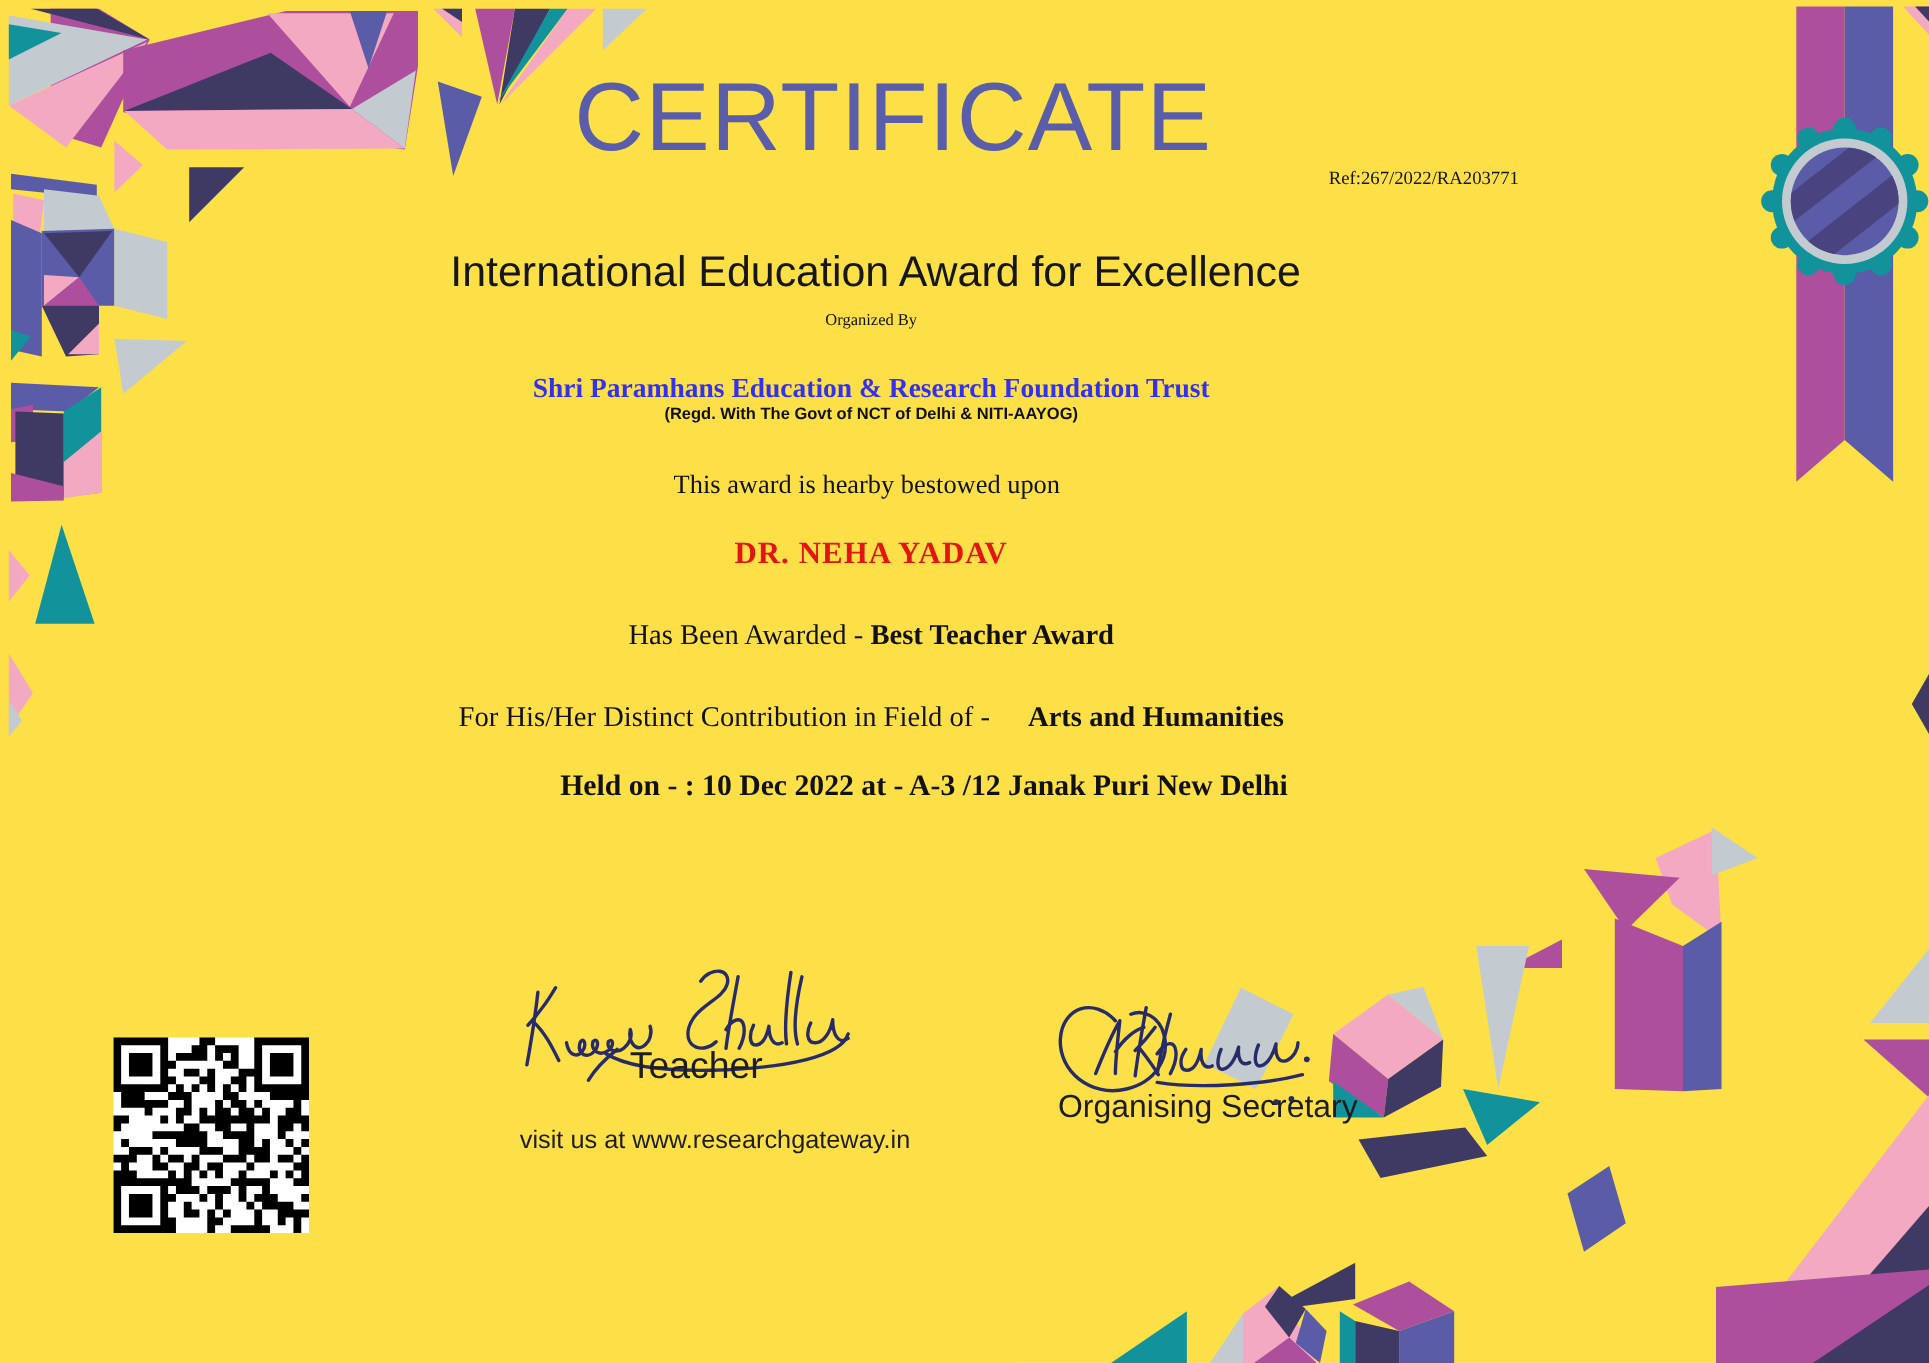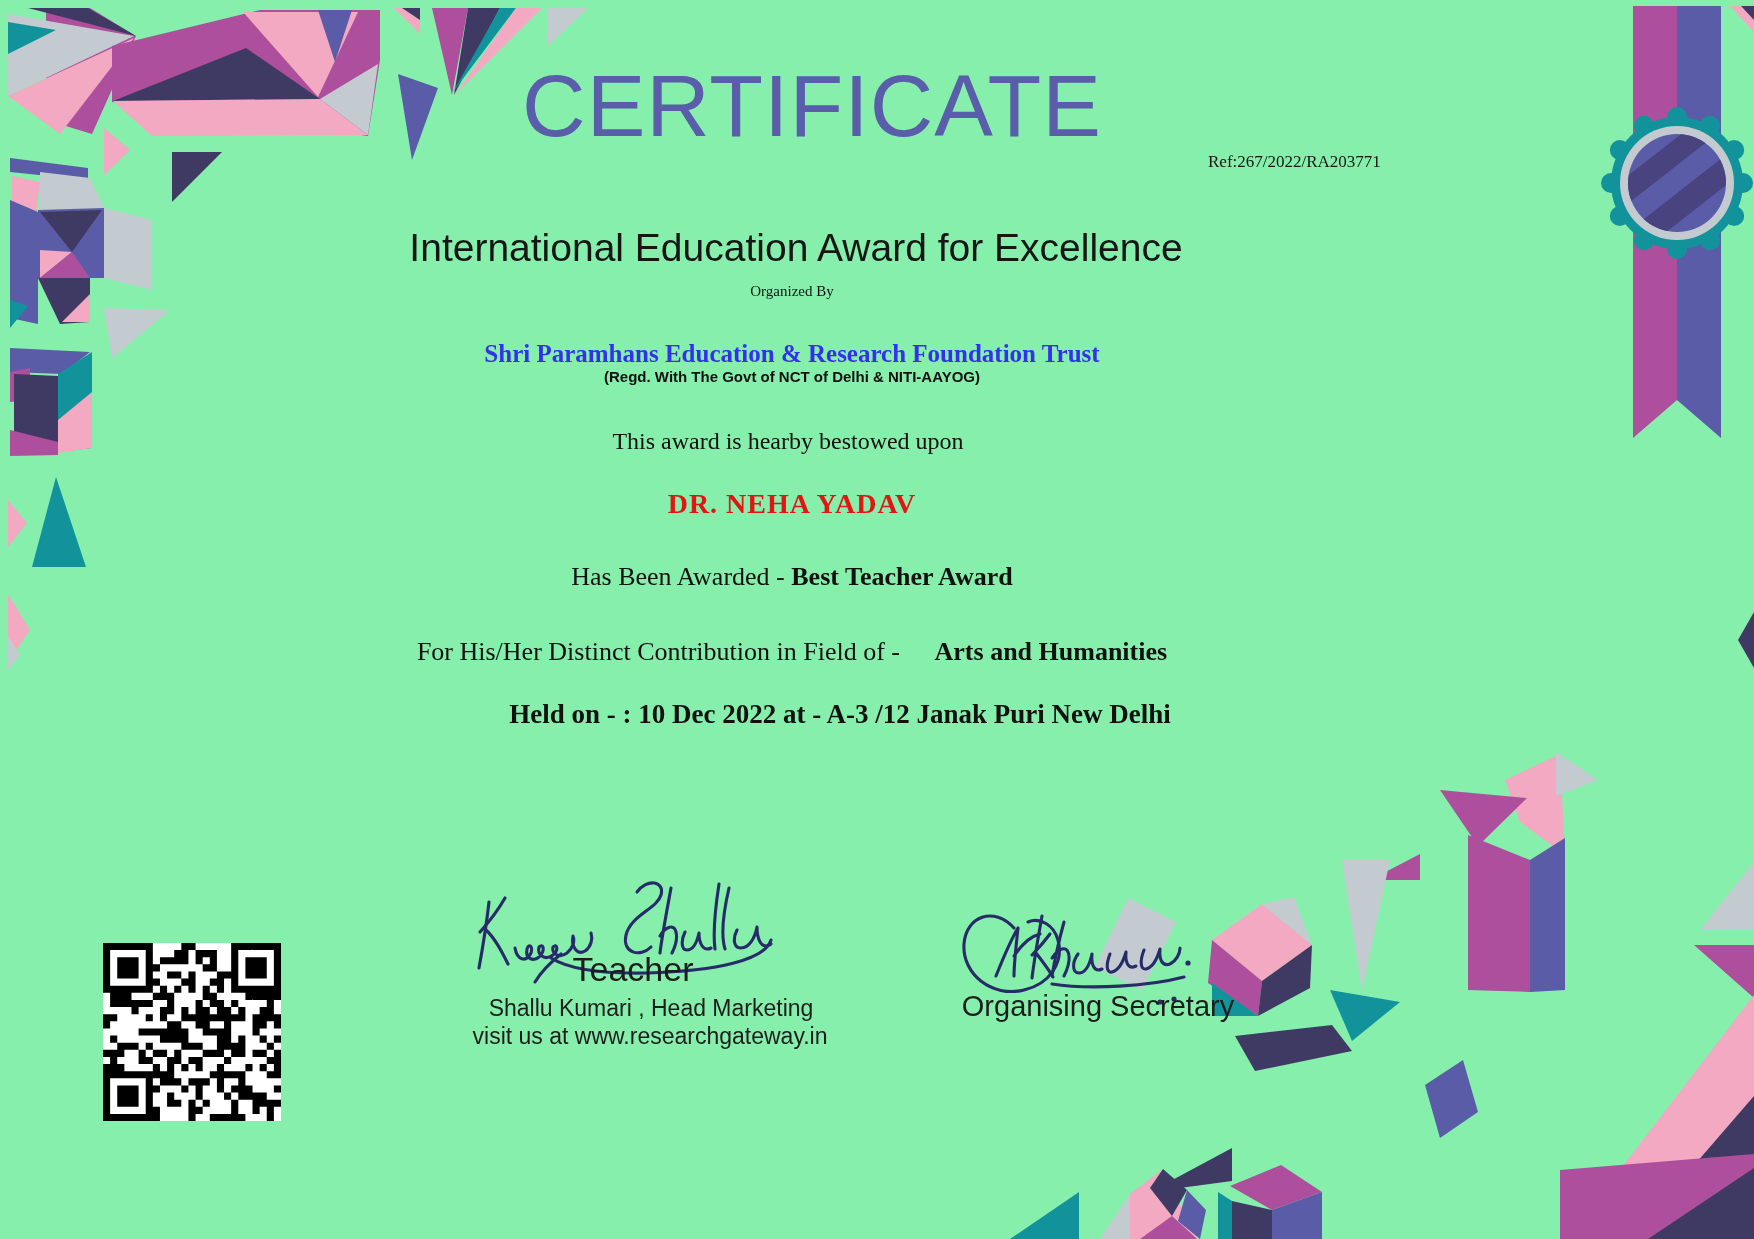--- a/index.html
+++ b/index.html
@@ -1,17 +1,17 @@
 <!DOCTYPE html>
 <html style="--c-title: #5a5da9; --c-organization-text: #3431ee; --c-recipient-text: #e11511; --c-signature-ink: #272c68; --c-magenta: #ad4f9d; --c-pink: #f2a9c1; --c-navy: #3f3a64; --c-gray: #c3cbd0; --c-blue: #5a5ca8; --c-teal: #12939c;"><head>
 <meta charset="utf-8">
 <style>
   html,body{margin:0;padding:0;background:#ffffff;}
   .stage{
-    position:relative;width:1754px;height:1239px;background:#86efac;overflow:hidden;
+    position:relative;width:1754px;height:1239px;background:#fde047;overflow:hidden;
     font-family:"Liberation Serif",serif;color:#111;
   }
   .abs{position:absolute;}
   .cx{transform:translateX(-50%);white-space:nowrap;}
   .deco{position:absolute;pointer-events:none;}
 
   .title{left:812px;top:60px;font-family:"Liberation Sans",sans-serif;font-weight:400;
          font-size:88px;line-height:1.05;color:var(--c-title);letter-spacing:1px;}
   .ref{left:1208px;top:152px;font-size:17px;color:#141414;}
   .award-title{left:796px;top:226px;font-family:"Liberation Sans",sans-serif;font-size:39px;color:#161616;}
@@ -197,21 +197,20 @@
 
   <svg class="sig-svg sig-ink" style="left:465px;top:856px" width="320" height="135" viewBox="0 0 320 135">
     <path d="M24,46 C22,64 18,90 14,112"></path>
     <path d="M40,42 C32,56 24,66 15,76 M20,73 C30,82 37,96 43,108"></path>
     <path d="M50,92 C52,104 61,107 66,97 C68,90 64,87 62,93 C60,103 69,107 76,99 C80,93 78,87 74,91 C72,99 80,105 88,99 C94,94 92,87 88,91 C86,97 94,103 102,97 C108,92 110,85 108,80 C106,90 112,100 120,95 C126,91 128,83 126,77"></path>
     <path d="M172,36 C182,22 200,25 196,39 C192,53 166,59 161,79 C157,97 175,102 186,91"></path>
     <path d="M206,32 C202,54 197,80 195,97 M195,80 C201,70 209,68 211,76 C213,84 209,93 207,97 M220,76 C216,84 216,94 222,94 C228,94 232,86 234,77 C234,87 238,96 246,92 M254,28 C250,54 248,78 250,93 M264,32 C258,58 256,80 260,93 M272,74 C268,82 268,92 276,92 C284,92 290,82 292,71 C292,82 296,95 306,88"></path>
     <path d="M306,84 C300,104 252,115 182,117 C132,118 102,112 86,102 M96,98 C86,106 76,116 70,126"></path>
   </svg>
   <div class="sig-text cx convenor">Teacher</div>
-  <div class="sig-text cx shallu">Shallu Kumari , Head Marketing</div>
   <div class="sig-text cx visit">visit us at www.researchgateway.in</div>
 
   <svg class="sig-svg sig-ink" style="left:950px;top:878px" width="300" height="140" viewBox="0 0 300 140">
     <path d="M64,50 C44,28 16,38 14,66 C12,96 42,120 74,112 C100,106 114,84 108,62 C104,47 90,39 78,44"></path>
     <path d="M46,98 C54,78 62,60 68,50 M68,50 C66,68 64,86 64,98 M64,78 C72,66 82,58 90,56"></path>
     <path d="M92,38 C88,60 84,84 82,100 M100,56 C94,64 88,71 82,77 M86,75 C93,84 99,92 103,99"></path>
     <path d="M114,44 C108,66 104,86 102,98 M102,80 C110,68 118,68 119,78 C120,86 116,94 114,98 M128,76 C122,84 122,95 129,95 C136,95 140,85 142,76 C141,86 144,95 152,91 M160,76 C156,86 156,95 162,94 C170,92 174,81 176,74 C175,84 178,92 186,88 M194,72 C190,82 190,92 196,91 C204,89 208,78 210,71 C209,81 212,89 220,86 C226,83 230,76 230,70"></path>
     <path d="M102,106 C140,112 200,108 234,99"></path>
     <circle cx="238" cy="85" r="2.6"></circle>
     <circle cx="210" cy="124" r="2.6"></circle>

